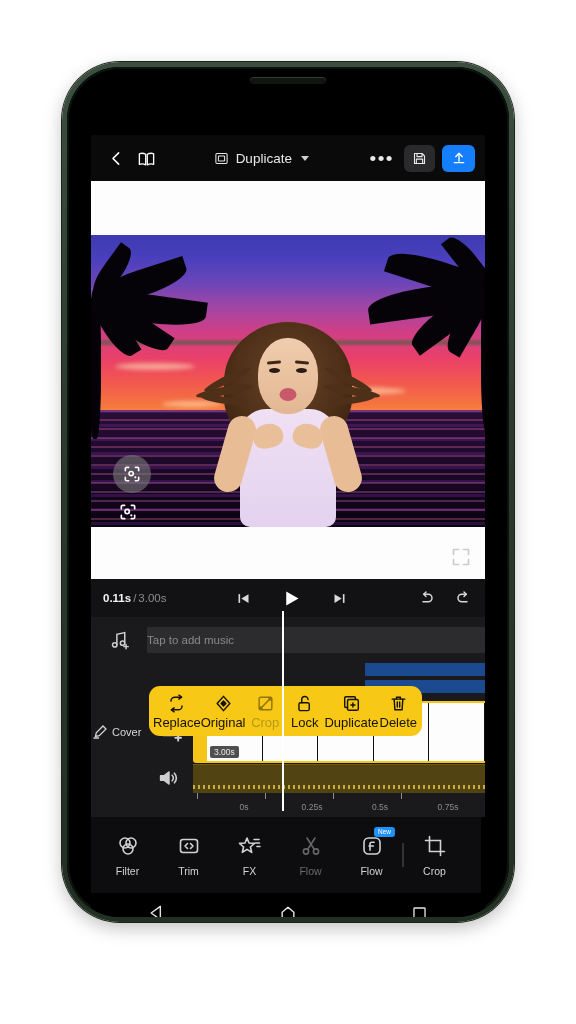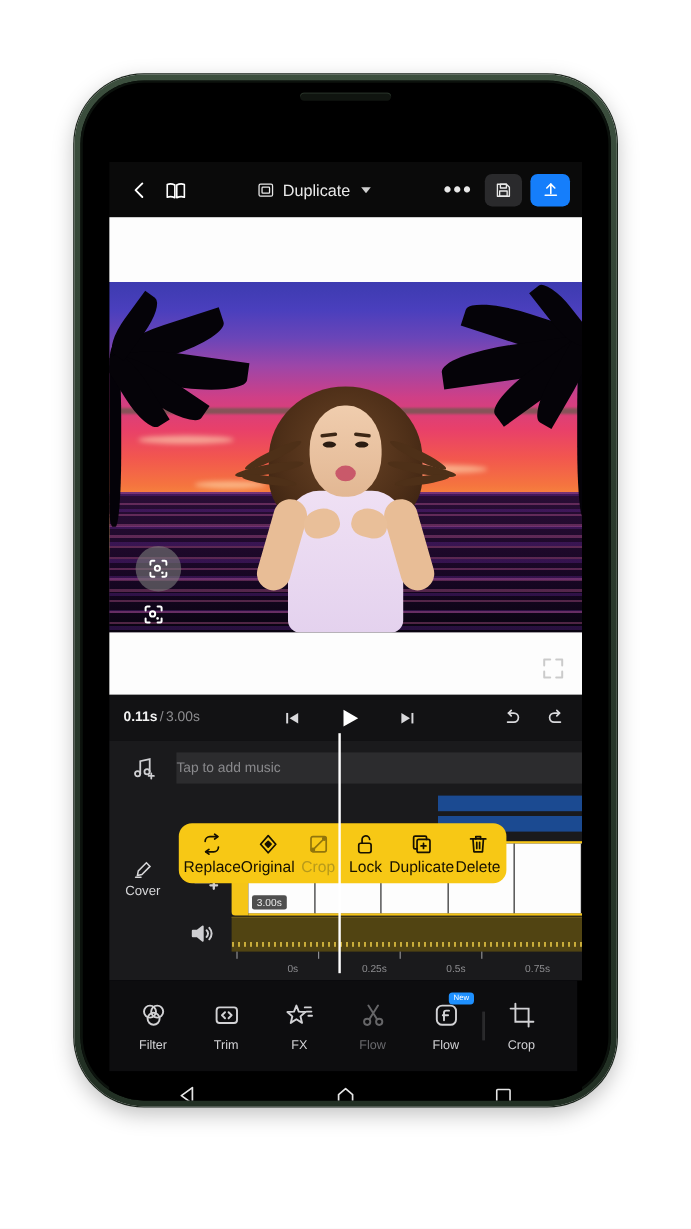--- a/index.html
+++ b/index.html
@@ -141,21 +141,21 @@
   .music-row{position:absolute;left:0;top:6px;width:394px;height:34px;display:flex;align-items:center;}
   .music-ic{width:56px;display:flex;align-items:center;justify-content:center;}
   .music-bar{
     flex:1;height:26px;background:#2c2c2e;display:flex;align-items:center;
     box-sizing:border-box;color:#8a8a8d;font-size:11.5px;
   }
   .blue-track{position:absolute;right:0;width:120px;height:13px;background:#1b4a91;}
   .bt1{top:46px;} .bt2{top:63px;}
 
   .clip-row{position:absolute;left:0;top:84px;width:394px;height:62px;display:flex;align-items:stretch;}
-  .cover-cell{width:56px;display:flex;flex-direction:column;align-items:center;justify-content:center;gap:3px;}
+  .cover-cell{width:56px;display:flex;flex-direction:row;align-items:center;justify-content:flex-start;gap:3px;}
   .cover-label{color:#d6d6d8;font-size:11px;}
   .addclip-cell{width:46px;display:flex;align-items:center;justify-content:center;}
   .clip-area{flex:1;position:relative;display:flex;align-items:stretch;}
   .handle-l{
     width:14px;background:#f5c518;display:flex;align-items:center;justify-content:center;
     color:#2b2b00;font-size:14px;border-radius:3px 0 0 3px;
   }
   .thumbs{flex:1;display:flex;border-top:2px solid #f5c518;border-bottom:2px solid #f5c518;position:relative;}
   .thumb{flex:1;background:#fdfdfd;border-right:1px solid #111;}
   .thumb:last-child{border-right:none;}

